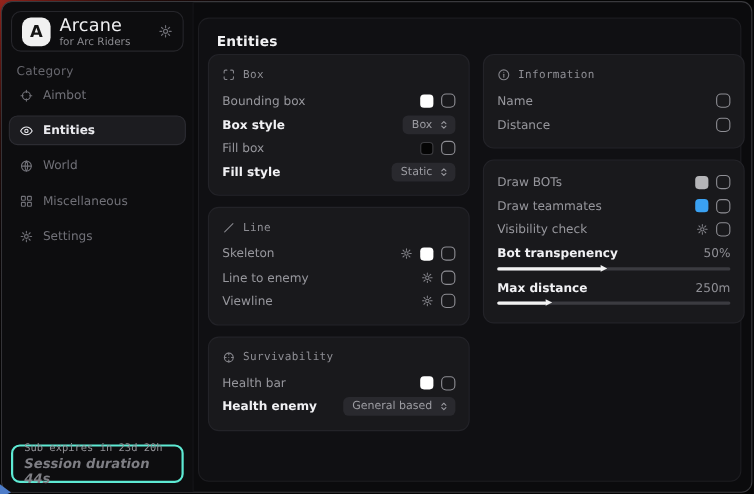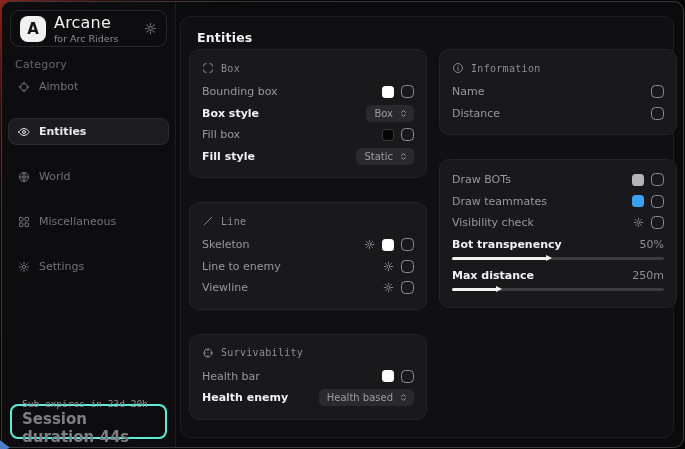--- a/index.html
+++ b/index.html
@@ -33,47 +33,47 @@
     color:#141414; font-weight:700; font-size:15px; flex:0 0 auto;
   }
   .brand-text { display:flex; flex-direction:column; gap:1px; }
   .brand-title { font-size:16px; font-weight:400; color:#f0f0f2; letter-spacing:.2px; }
   .brand-sub { font-size:9.5px; color:#8b8b90; }
   .brand-gear { margin-left:auto; color:#6d6d74; display:flex; }
   .category-label {
     position:absolute; left:13px; top:56px;
     font-size:11px; color:#66666d; letter-spacing:.2px;
   }
-  #side-items { position:absolute; left:6px; right:6px; top:71px; display:flex; flex-direction:column; gap:18px; }
+  #side-items { position:absolute; left:6px; right:6px; top:71px; display:flex; flex-direction:column; gap:5px; }
   .side-item {
     height:27px; display:flex; align-items:center; gap:9px;
     padding:0 9px; border-radius:8px; color:#717178;
     font-size:11px; border:1px solid transparent; cursor:default;
   }
   .side-item .si-icon { display:flex; }
   .side-item.selected {
     background:#1c1c20; border-color:#2c2c32; color:#eaeaee; font-weight:600;
   }
   .footer-card {
     position:absolute; left:8px; right:8px; bottom:8px; height:35px;
     border:2px solid #5eead4; border-radius:8px;
     display:flex; flex-direction:column; justify-content:center; gap:1px; padding:0 10px;
   }
   .footer-line1 { font-family:"DejaVu Sans Mono","Liberation Mono",monospace; font-size:9.5px; color:#929297; }
-  .footer-line2 { font-size:15px; font-weight:700; color:#7e7e84; }
+  .footer-line2 { font-size:12px; font-weight:700; color:#7e7e84;font-style:italic; }
   
   #main-card {
     position:absolute; left:178px; top:14px; right:9px; bottom:9px;
     background:#101013; border:1px solid #1d1d21; border-radius:10px;
   }
   #page-title {
     position:absolute; left:16px; top:13px;
     font-size:12.5px; font-weight:700; color:#f2f2f4; letter-spacing:.2px;
   }
-  .col { position:absolute; top:32px; display:flex; flex-direction:column; gap:24px; }
+  .col { position:absolute; top:32px; display:flex; flex-direction:column; gap:10px; }
   #col-left  { left:8px;  width:238px; }
   #col-right { left:258px; width:238px; }
   .panel {
     background:#19191c; border:1px solid #232328; border-radius:10px;
     padding:9px 12px 10px;
   }
   .panel-header {
     display:flex; align-items:center; gap:7px; height:18px; margin-bottom:4px;
     color:#8e8e94; font-family:"DejaVu Sans Mono","Liberation Mono",monospace;
     font-size:10px; letter-spacing:.3px;
@@ -310,21 +310,21 @@
               <span class="row-label">Health bar</span>
               <div class="controls">
                 <span class="swatch" style="background: rgb(255, 255, 255);"></span>
                 <span class="checkbox"></span>
               </div>
             </div>
             <div class="row">
               <span class="row-label strong">Health enemy</span>
               <div class="controls">
                 <button class="dropdown">
-                  <span>Health based</span>
+                  <span>General based</span>
                   <span class="dd-icon">
                     <svg width="9" height="9" viewBox="0 0 24 24" fill="none" stroke="currentColor" stroke-width="2" stroke-linecap="round" stroke-linejoin="round">
                       <path d="M7 9.2L12 4.2l5 5M7 14.8l5 5 5-5" stroke-width="2.6"></path>
                     </svg>
                   </span>
                 </button>
               </div>
             </div>
           </section>
         </div>

